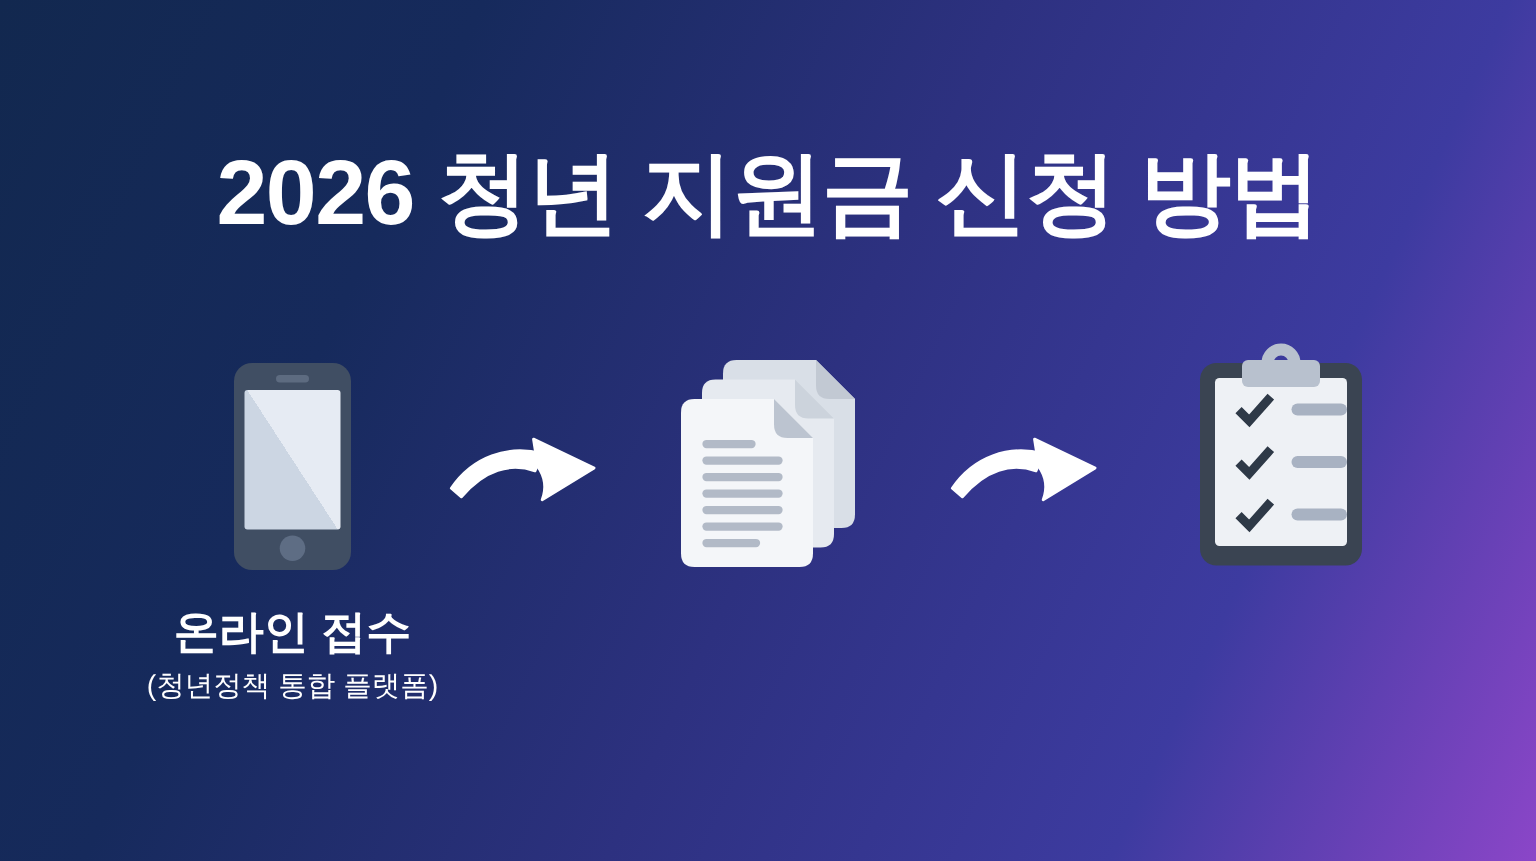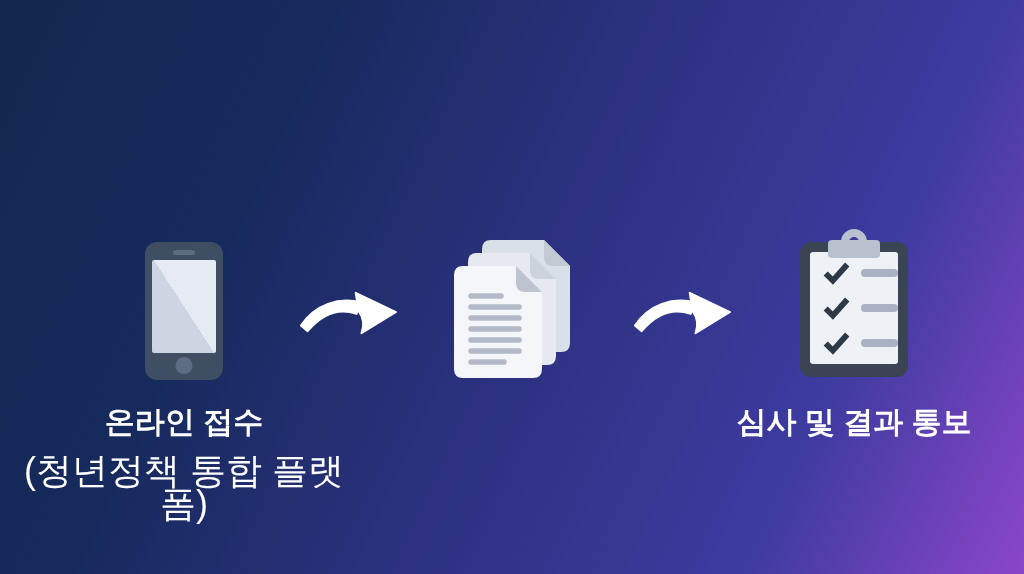--- a/index.html
+++ b/index.html
@@ -9,26 +9,26 @@
     overflow:hidden;
     background:linear-gradient(115deg,#12284f 0%,#162a5c 25%,#2d3180 52%,#3d3ba0 78%,#8b46c8 100%);
     font-family:"Liberation Sans","DejaVu Sans",sans-serif;
   }
   .title{
     position:absolute;top:88px;left:0;right:0;margin:0;
     text-align:center;color:#ffffff;
     font-size:61px;font-weight:800;letter-spacing:-1px;
   }
   .step{position:absolute;top:220px;width:320px;text-align:center;color:#ffffff;}
-  .step-1{left:24px;}
+  .step-1{left:35px;}
   .step-2{left:352px;}
   .step-3{left:694px;}
   .icon-box{height:160px;display:flex;align-items:flex-end;justify-content:center;}
   .label{margin-top:24px;font-size:30px;font-weight:800;line-height:36px;}
-  .sublabel{margin-top:14px;font-size:36px;font-weight:400;line-height:33px;}
+  .sublabel{margin-top:1px;font-size:19px;font-weight:400;line-height:33px;}
 
   
   .arrow{position:absolute;top:288px;width:100px;height:48px;}
   .arrow-1{left:298px;}
   .arrow-2{left:632px;}
 
   
   .phone{position:relative;width:78px;height:138px;background:#404e63;border-radius:12px;}
   .phone-speaker{position:absolute;top:8px;left:50%;transform:translateX(-50%);
     width:22px;height:5px;border-radius:3px;background:#5d6b80;}
@@ -52,20 +52,21 @@
   .clip-rect{position:absolute;top:11px;left:50%;transform:translateX(-50%);
     width:52px;height:18px;background:#b8c1ce;border-radius:4px;}
   .check-row{display:flex;align-items:center;gap:11px;height:26px;}
   .check-line{width:40px;height:8px;border-radius:4px;background:#a8b2c2;}
 </style>
 </head>
 <body>
 
 <div class="canvas">
 
+  <h1 class="title">2026 청년 지원금 신청 방법</h1>
 
   <div class="step step-1">
     <div class="icon-box">
       <div class="phone">
         <div class="phone-speaker"></div>
         <div class="phone-screen"></div>
         <div class="phone-home"></div>
       </div>
     </div>
     <div class="label">온라인 접수</div>
@@ -138,16 +139,15 @@
             <svg width="29" height="26" viewBox="0 0 30 27">
               <polyline points="3,14 11,22 27,4" fill="none" stroke="#2e3947" stroke-width="6.5"></polyline>
             </svg>
             <div class="check-line"></div>
           </div>
         </div>
         <div class="clip-ring"></div>
         <div class="clip-rect"></div>
       </div>
     </div>
-    <div class="label">심사 및 결과 통보</div>
   </div>
 
 </div>
 
 </body></html>

